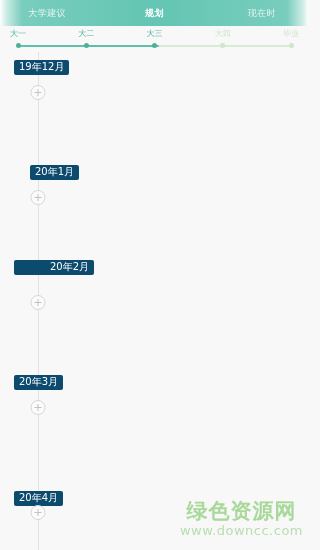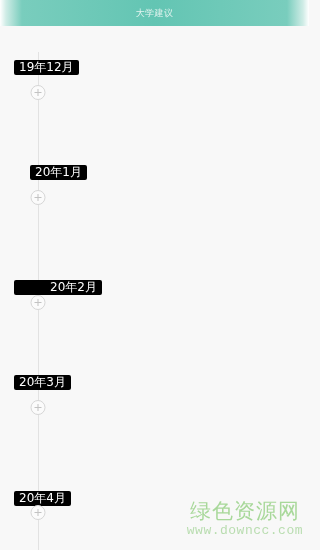--- a/index.html
+++ b/index.html
@@ -101,23 +101,23 @@
     left:38px;
     top:0; bottom:0;
     width:1px;
     background:#e2e2e2;
   }
   .tl-badge {
     position:absolute;
     left:14px;
     display:inline-block;
     padding:2px 5px 3px;
-    background:#000000;
+    background:#0c4a6e;
     color:#ffffff;
-    font-size:12px;
+    font-size:10px;
     line-height:10px;
     border-radius:2px;
     white-space:nowrap;
     cursor:pointer;
   }
   .tl-add {
     position:absolute;
     left:38px;
     transform:translateX(-50%);
     width:15px; height:15px;
@@ -138,52 +138,77 @@
   .watermark {
     position:absolute;
     right:6px;
     bottom:12px;
     text-align:center;
     pointer-events:none;
     user-select:none;
   }
   .wm-title {
     font-size:21px;
-    font-weight:normal;
+    font-weight:bold;
     color:#a8d89a;
     letter-spacing:1px;
     line-height:24px;
     white-space:nowrap;
   }
   .wm-sub {
     font-size:13px;
     color:#b9ddb0;
     letter-spacing:0.5px;
     line-height:15px;
     white-space:nowrap;
-    font-family:Liberation Mono, monospace;
   }
 </style>
 </head>
 <body>
 
 <div id="app">
 
   <div class="tabbar" id="tabbar">
       <div class="tab">大学建议</div>
+      <div class="tab active">规划</div>
+      <div class="tab">现在时</div>
     </div>
 
+  <div class="steps" id="steps">
+    <div class="steps-line"></div>
+    <div class="steps-line-active" id="stepProgress" style="width: 50%;"></div>
+  <div class="step done" style="left: calc(0% + 4px);">
+        <div class="step-label">大一</div>
+        <div class="step-dot"></div>
+      </div>
+      <div class="step done" style="left: calc(25% + 2px);">
+        <div class="step-label">大二</div>
+        <div class="step-dot"></div>
+      </div>
+      <div class="step done" style="left: calc(50% + 0px);">
+        <div class="step-label">大三</div>
+        <div class="step-dot"></div>
+      </div>
+      <div class="step" style="left: calc(75% - 2px);">
+        <div class="step-label">大四</div>
+        <div class="step-dot"></div>
+      </div>
+      <div class="step" style="left: calc(100% - 4px);">
+        <div class="step-label">毕业</div>
+        <div class="step-dot"></div>
+      </div>
+    </div>
 
   <div class="timeline" id="timeline">
     <div class="timeline-axis"></div>
   <div class="tl-badge" style="top: 8px;">19年12月</div>
       <div class="tl-add" style="top: 33px;"></div>
       <div class="tl-badge" style="top: 113px; margin-left: 16px;">20年1月</div>
       <div class="tl-add" style="top: 138px;"></div>
-      <div class="tl-badge" style="top: 228px; padding-left: 36px;">20年2月</div>
+      <div class="tl-badge" style="top: 208px; padding-left: 36px;">20年2月</div>
       <div class="tl-add" style="top: 243px;"></div>
       <div class="tl-badge" style="top: 323px;">20年3月</div>
       <div class="tl-add" style="top: 348px;"></div>
       <div class="tl-badge" style="top: 428px; margin-top: 11px;">20年4月</div>
       <div class="tl-add" style="top: 453px;"></div>
     </div>
 
   <div class="watermark">
     <div class="wm-title">绿色资源网</div>
     <div class="wm-sub">www.downcc.com</div>

